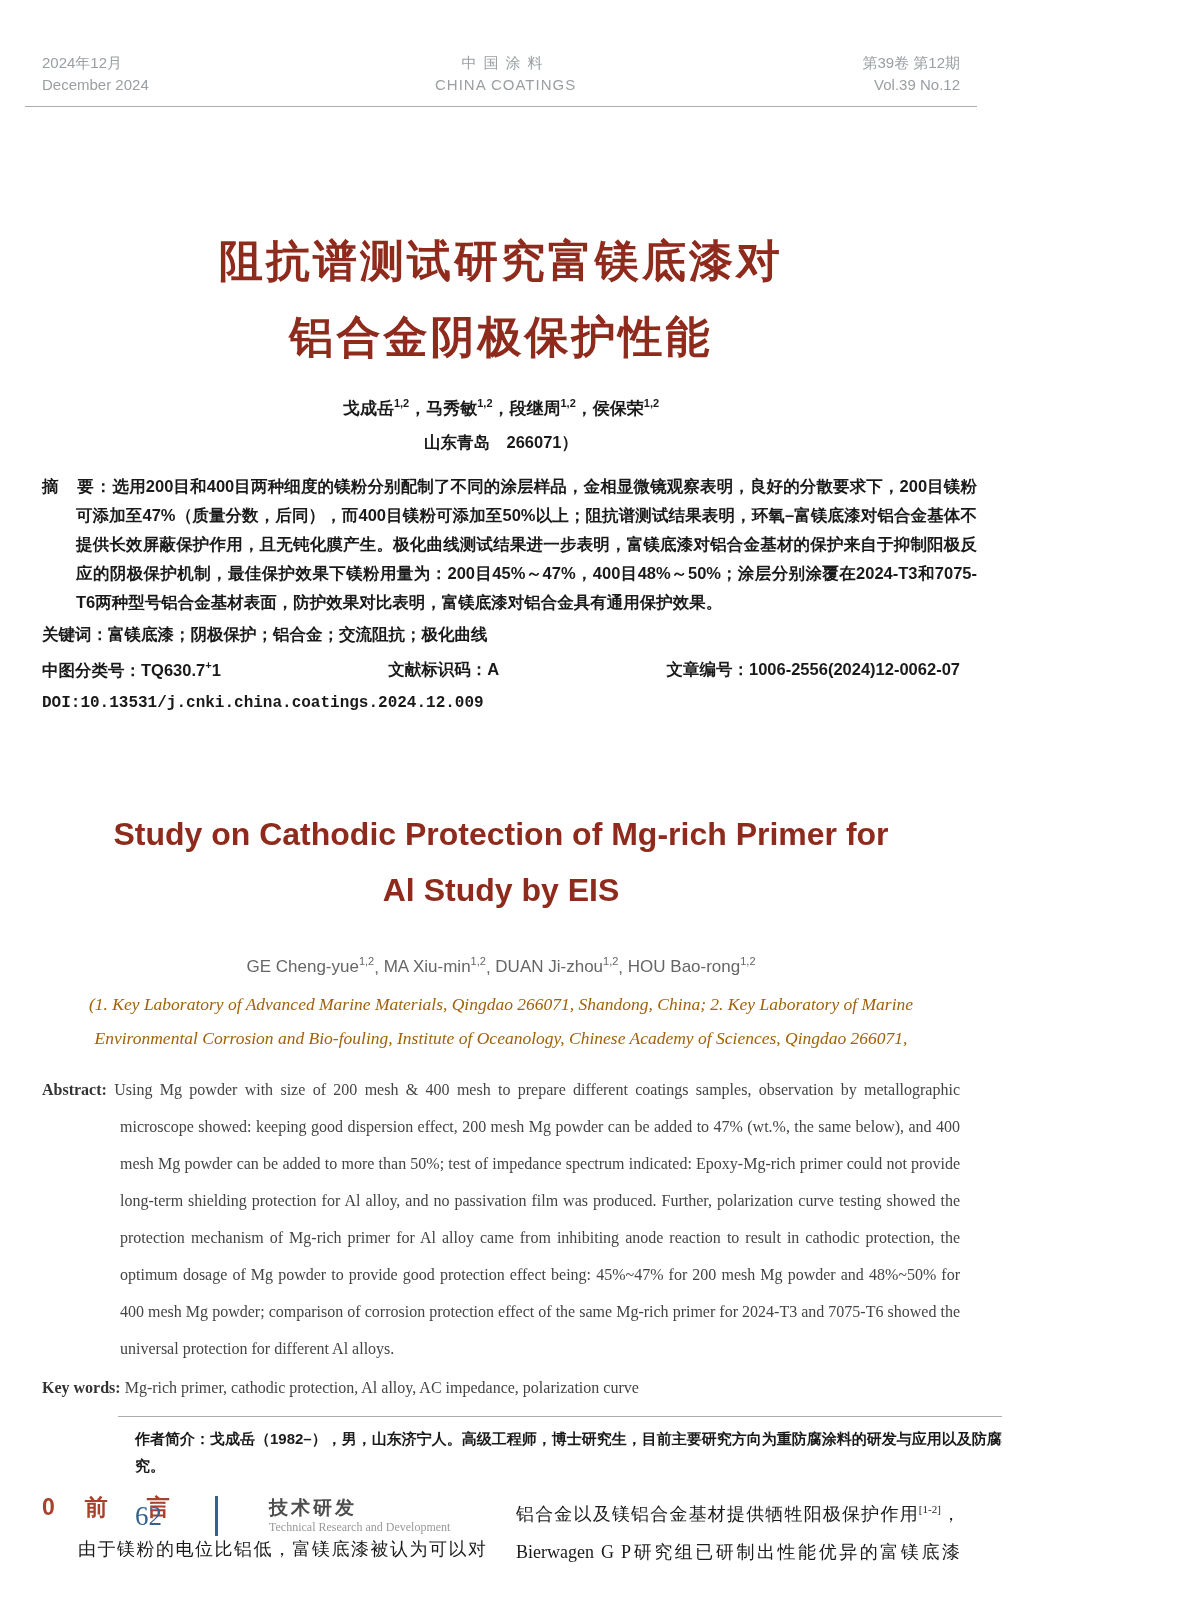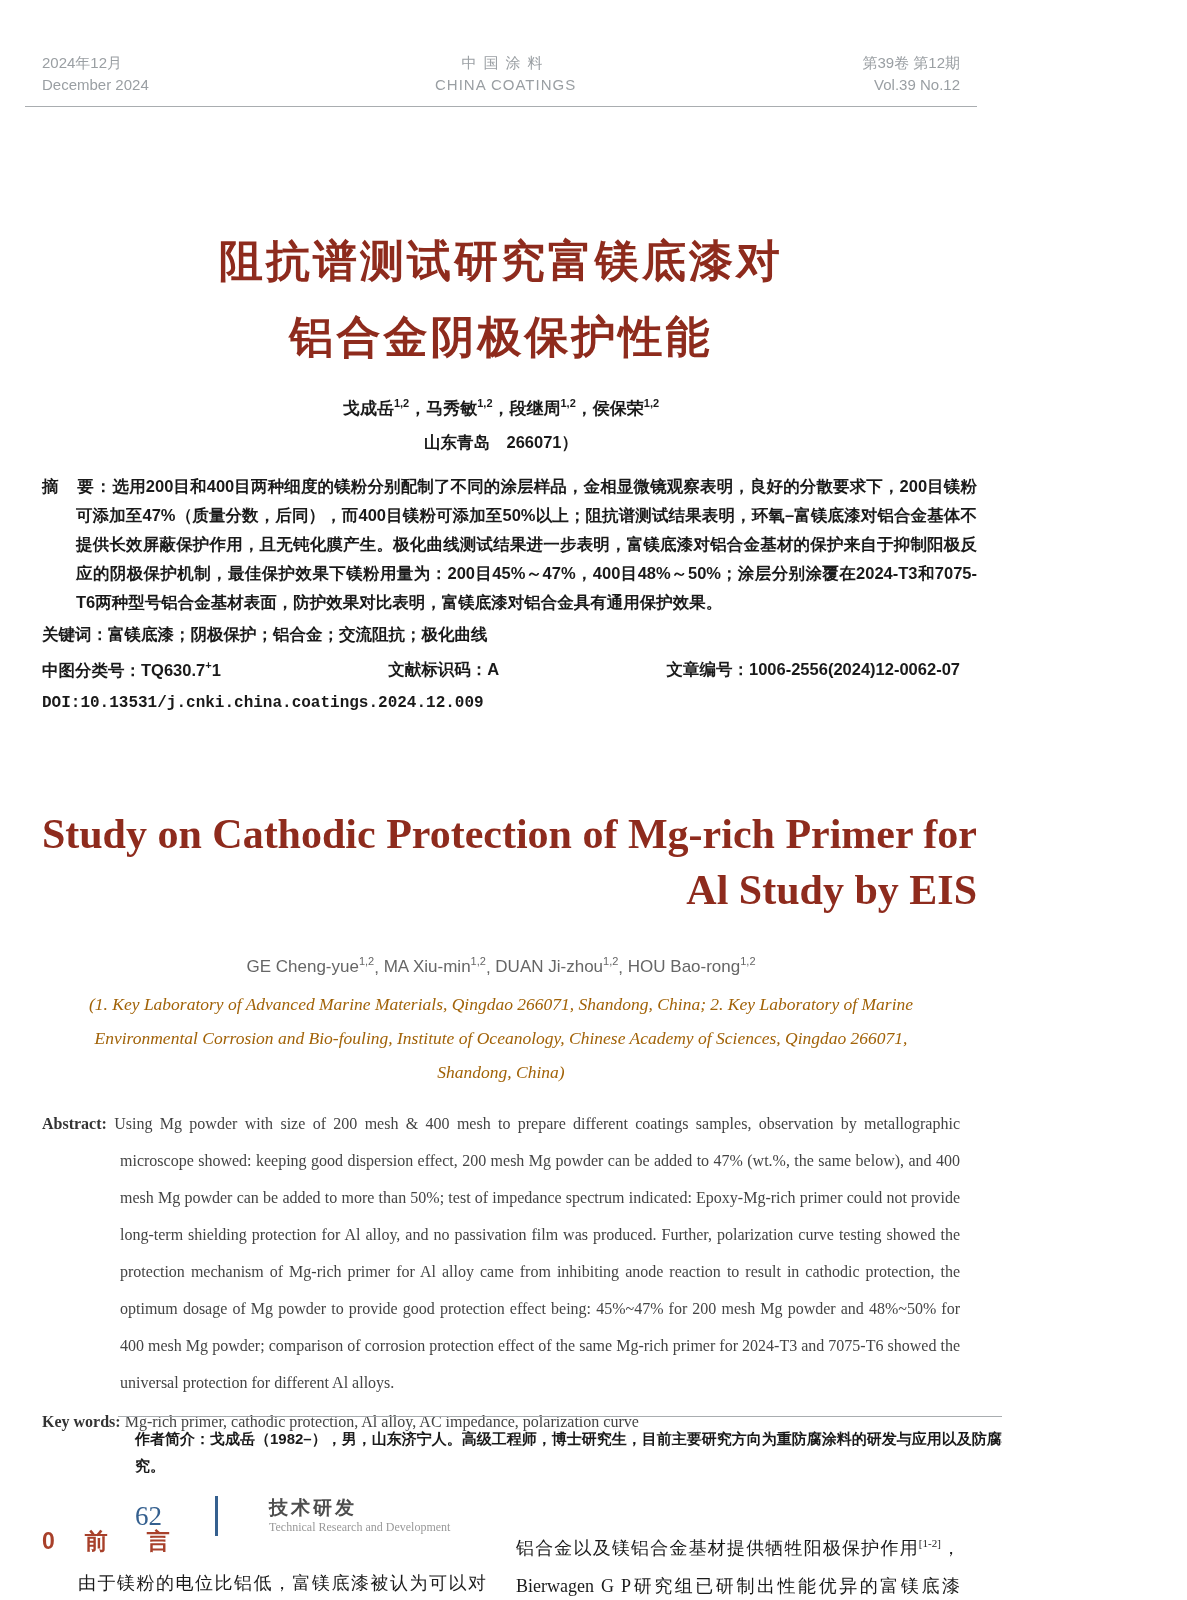--- a/index.html
+++ b/index.html
@@ -37,22 +37,22 @@
     text-align:justify;padding-left:51px;text-indent:-34px;}
   .abstract-cn .lbl{letter-spacing:1px;}
   .keywords-cn{margin-top:3px;font-size:16.5px;line-height:29px;font-weight:600;padding-left:17px;}
   .meta-row{margin-top:10px;display:flex;justify-content:space-between;
     font-size:16.5px;font-weight:600;padding-left:17px;padding-right:17px;}
   .meta-row sup{font-size:11px;}
   .doi-line{margin-top:12px;padding-left:17px;font-family:Liberation Mono, monospace;
     font-size:16px;font-weight:600;}
 
   
-  .title-en{margin-top:94px;text-align:right;color:var(--title-red);
-    font-family:Liberation Serif, serif;font-weight:bold;font-size:42px;line-height:56px;}
+  .title-en{margin-top:94px;text-align:center;color:var(--title-red);
+    font-family:Liberation Sans, sans-serif;font-weight:bold;font-size:32px;line-height:56px;}
   .authors-en{margin-top:38px;text-align:center;font-size:17px;color:#666;}
   .authors-en sup{font-size:11px;}
   .affil-en{margin-top:10px;text-align:center;font-family:"Liberation Serif",serif;
     font-style:italic;font-size:17.5px;line-height:34px;color:#a16207;}
 
   
   .abstract-en{margin-top:16px;font-family:"Liberation Serif",serif;font-size:16px;
     line-height:37px;color:#444;text-align:justify;padding-left:95px;padding-right:17px;text-indent:-78px;}
   .abstract-en .lbl,.keywords-en .lbl{font-weight:bold;color:#333;}
   .keywords-en{margin-top:2px;font-family:"Liberation Serif",serif;font-size:16px;
@@ -135,21 +135,20 @@
       <div>Al Study by EIS</div>
     </div>
 
     <div class="authors-en">
       <span><span>GE Cheng-yue</span><sup>1,2</sup></span><span>, </span><span><span>MA Xiu-min</span><sup>1,2</sup></span><span>, </span><span><span>DUAN Ji-zhou</span><sup>1,2</sup></span><span>, </span><span><span>HOU Bao-rong</span><sup>1,2</sup></span>
     </div>
 
     <div class="affil-en">
       <div>(1. Key Laboratory of Advanced Marine Materials, Qingdao 266071, Shandong, China; 2. Key Laboratory of Marine</div>
       <div>Environmental Corrosion and Bio-fouling, Institute of Oceanology, Chinese Academy of Sciences, Qingdao 266071,</div>
-      <div>Shandong, China)</div>
     </div>
 
     <div class="abstract-en">
       <span class="lbl">Abstract:</span>&nbsp;<span>Using Mg powder with size of 200 mesh &amp; 400 mesh to prepare different coatings samples, observation by metallographic microscope showed: keeping good dispersion effect, 200 mesh Mg powder can be added to 47% (wt.%, the same below), and 400 mesh Mg powder can be added to more than 50%; test of impedance spectrum indicated: Epoxy-Mg-rich primer could not provide long-term shielding protection for Al alloy, and no passivation film was produced. Further, polarization curve testing showed the protection mechanism of Mg-rich primer for Al alloy came from inhibiting anode reaction to result in cathodic protection, the optimum dosage of Mg powder to provide good protection effect being: 45%~47% for 200 mesh Mg powder and 48%~50% for 400 mesh Mg powder; comparison of corrosion protection effect of the same Mg-rich primer for 2024-T3 and 7075-T6 showed the universal protection for different Al alloys.</span>
     </div>
 
     <div class="keywords-en">
       <span class="lbl">Key words:</span>&nbsp;<span>Mg-rich primer, cathodic protection, Al alloy, AC impedance, polarization curve</span>
     </div>
 

